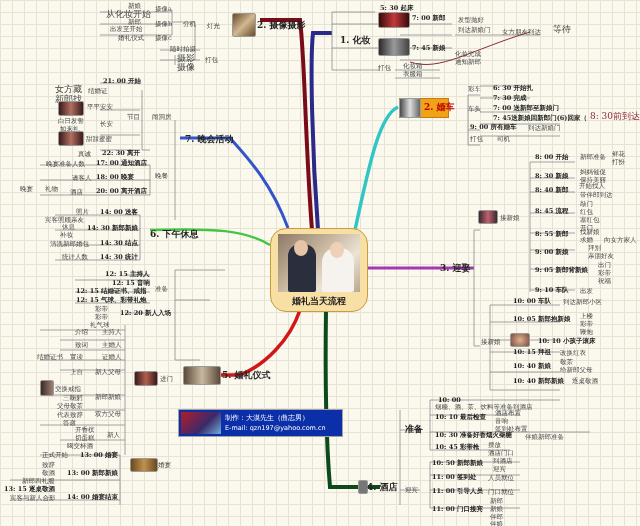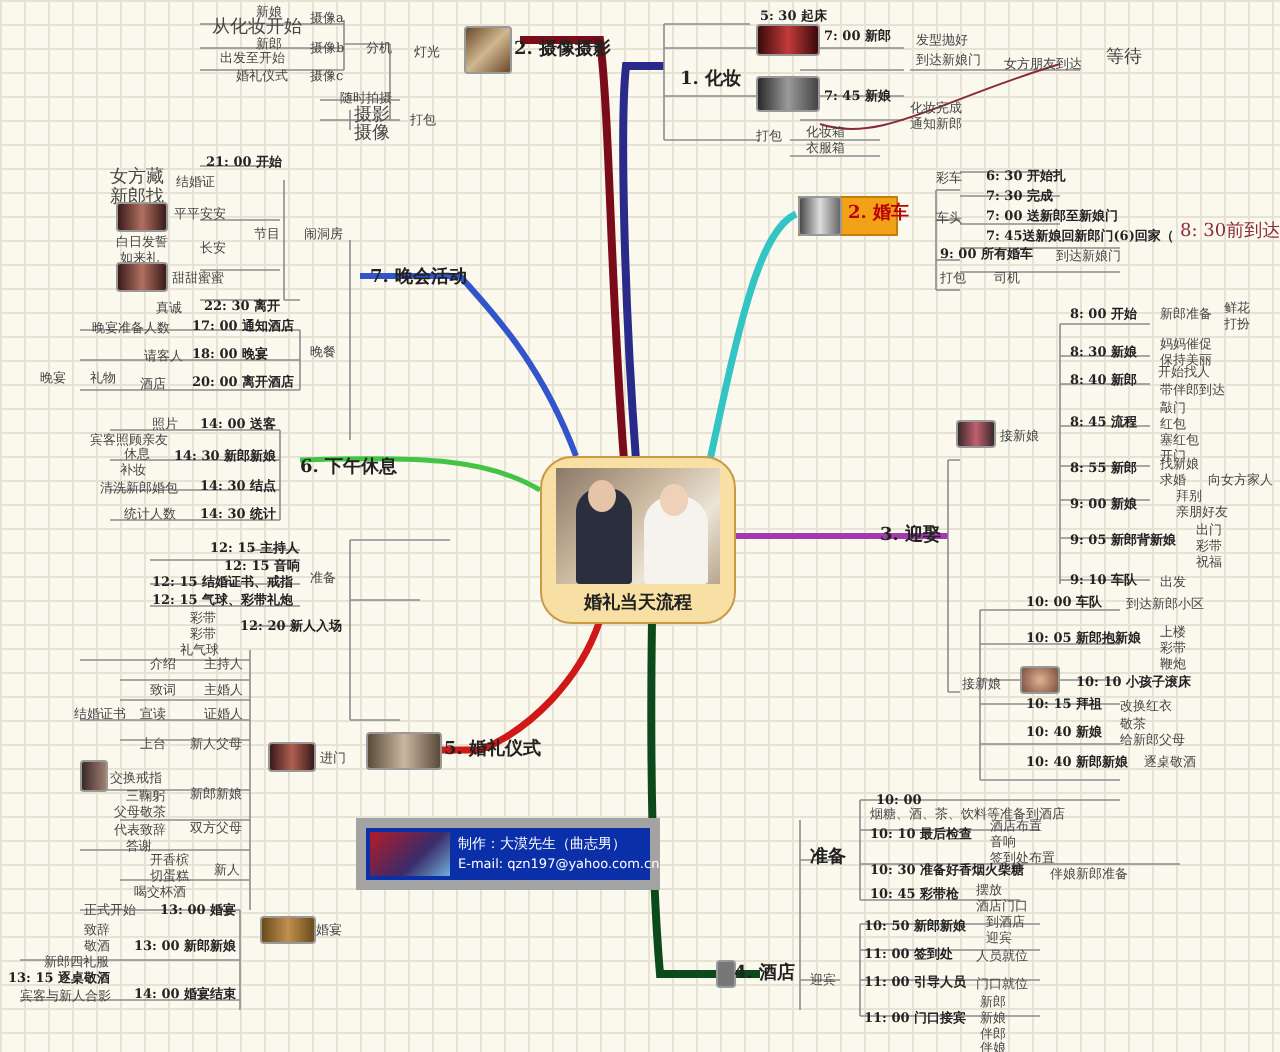--- a/index.html
+++ b/index.html
@@ -39,21 +39,22 @@
   .groom { position:absolute; left:10px; top:10px; width:28px; height:48px; background:#2b2f3d; border-radius:12px 12px 2px 2px; }
   .groom-face { position:absolute; left:16px; top:6px; width:14px; height:16px; background:#e5c4a8; border-radius:50%; }
   .bride { position:absolute; left:44px; top:14px; width:32px; height:44px; background:#f6f3ef; border-radius:14px 14px 2px 2px; }
   .bride-face { position:absolute; left:52px; top:8px; width:14px; height:16px; background:#efd0b8; border-radius:50%; }
   #center-title {
     position:absolute; left:0; right:0; bottom:3px; text-align:center; font-size:9px;
     font-weight:bold; color:#222; font-family:"DejaVu Serif", serif;
   }
   #credit {
     position:absolute; left:178px; top:409px; width:142px; height:26px; background:#0a2fa8;
-    border:5px solid #a3a3a3;
+    border:1px solid #a3a3a3;
+    padding-left:21px;
   }
   #credit-img { position:absolute; left:2px; top:2px; width:40px; height:22px;
     background:linear-gradient(135deg,#b31c2a,#3a2a6a 60%,#6fb0d8); }
   #credit-line1 { position:absolute; left:46px; top:3px; font-size:7px; color:#fff; white-space:nowrap; font-family:"DejaVu Serif", serif; }
   #credit-line2 { position:absolute; left:46px; top:14px; font-size:6.5px; color:#fff; white-space:nowrap; font-family:"DejaVu Sans", sans-serif; }
   #car-box { position:absolute; left:399px; top:98px; width:48px; height:18px; background:#f2a217; border:1px solid #c47d0b; }
 </style>
 </head>
 <body>
 

